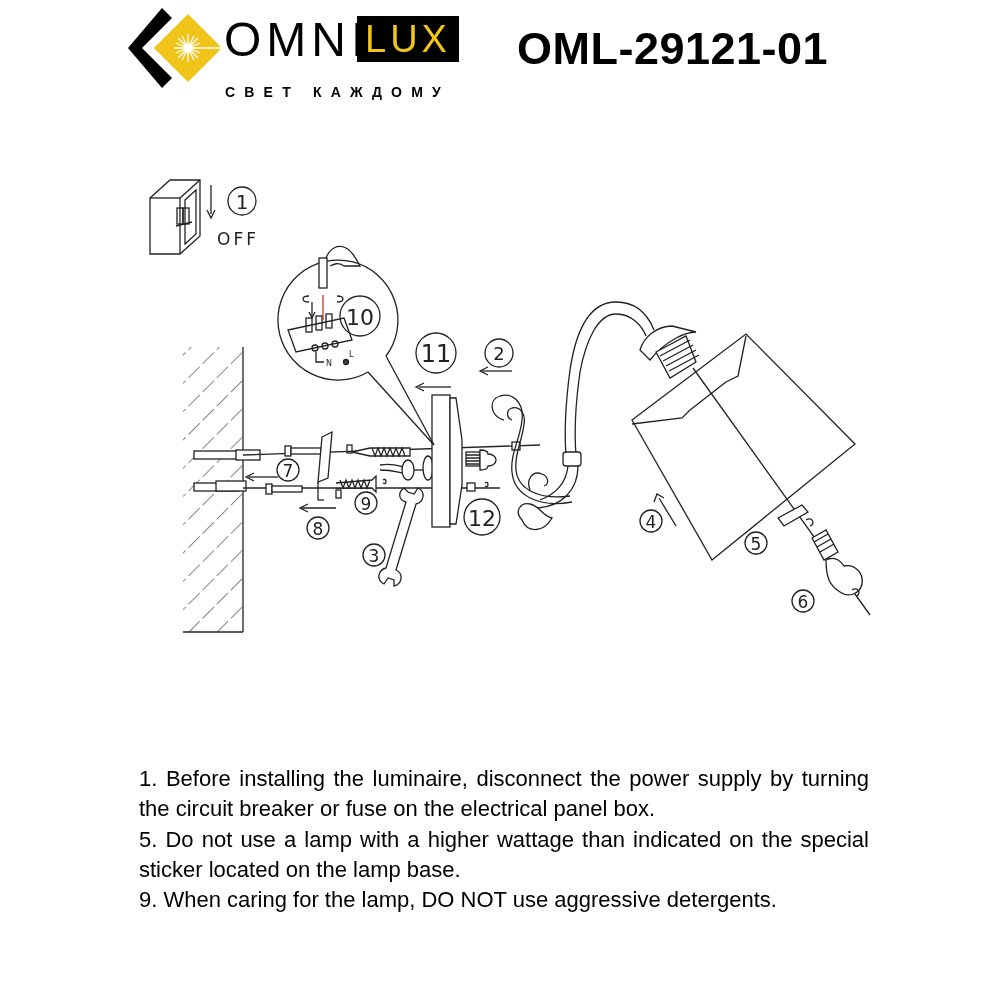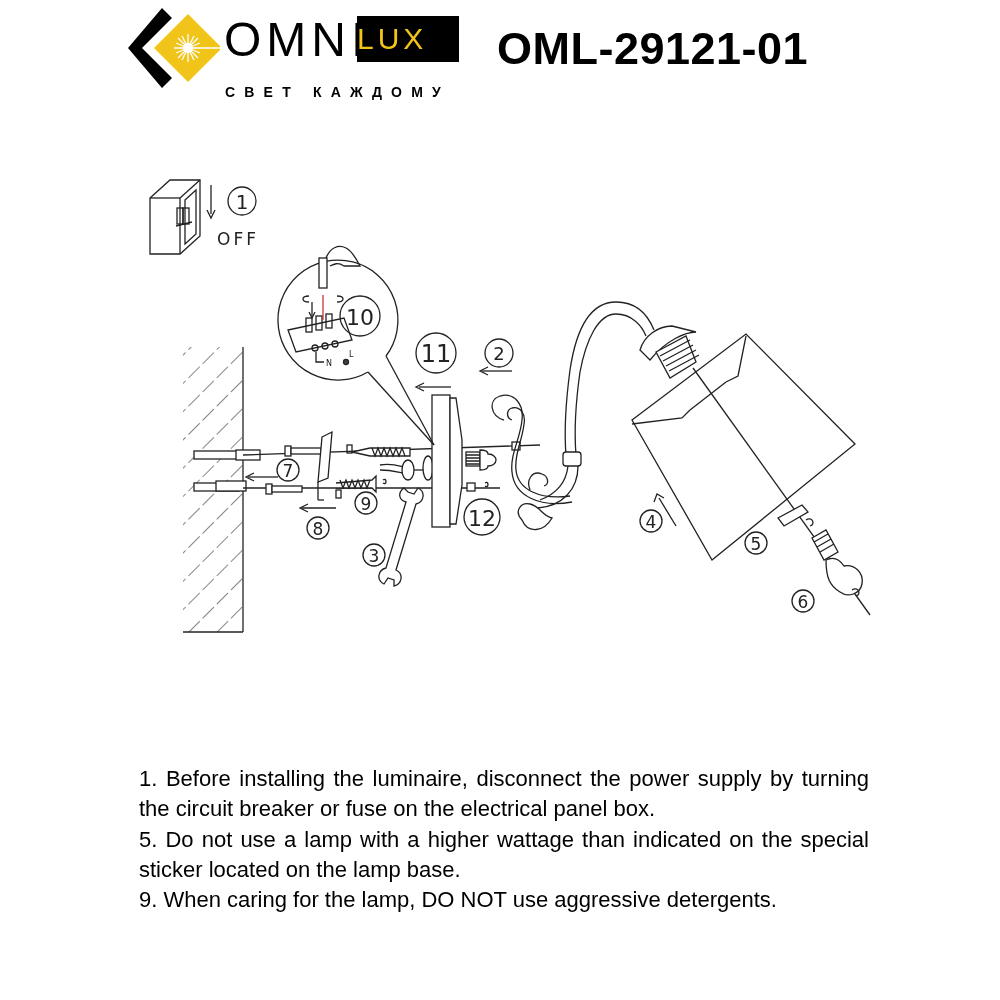--- a/index.html
+++ b/index.html
@@ -3,24 +3,24 @@
 <meta charset="utf-8">
 <style>
   * { margin: 0; padding: 0; box-sizing: border-box; }
   html, body { width: 1000px; height: 1000px; background: #ffffff; overflow: hidden; }
   body { position: relative; font-family: "Liberation Sans", sans-serif; color: #000; }
 
   .logo { position: absolute; left: 128px; top: 8px; width: 330px; height: 80px; }
   .logo-mark { position: absolute; left: 0; top: 0; width: 92px; height: 80px; }
   .logo-omni { position: absolute; left: 96px; top: 12px; font-size: 48px; letter-spacing: 5px; font-weight: 400; line-height: 40px; }
   .logo-lux-box { position: absolute; left: 229px; top: 8px; width: 102px; height: 46px; background: #000; }
-  .logo-lux { position: absolute; left: 0; top: 3px; width: 100%; text-align: left; color: #f0c419; font-size: 30px; letter-spacing: 4px; line-height: 40px; }
+  .logo-lux { position: absolute; left: 0; top: 3px; width: 100%; text-align: center; color: #f0c419; font-size: 38px; letter-spacing: 4px; line-height: 40px; }
   .logo-tagline { position: absolute; left: 97px; top: 76px; font-size: 14px; letter-spacing: 9.2px; font-weight: 700; white-space: nowrap; }
 
-  .model { position: absolute; left: 497px; top: 24px; font-size: 45px; font-weight: 700; letter-spacing: 0.5px; line-height: 50px; text-align: center; }
+  .model { position: absolute; left: 517px; top: 24px; font-size: 45px; font-weight: 700; letter-spacing: 0.5px; line-height: 50px; text-align: center; }
 
   .diagram { position: absolute; left: 0; top: 120px; width: 1000px; height: 520px; }
   .diagram text { font-family: "DejaVu Sans", sans-serif; }
 
   .notes { position: absolute; left: 139px; top: 764px; width: 730px; font-size: 22px; line-height: 30.3px; text-align: justify; }
   .note { display: block; }
 </style>
 </head>
 <body>
 

